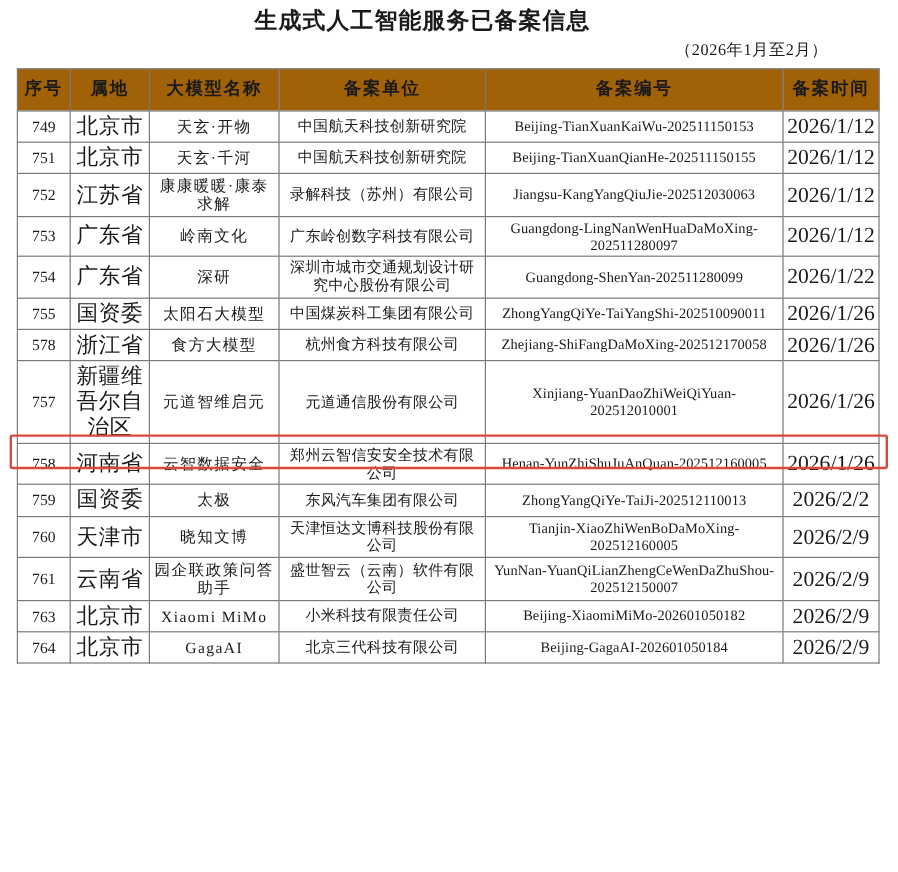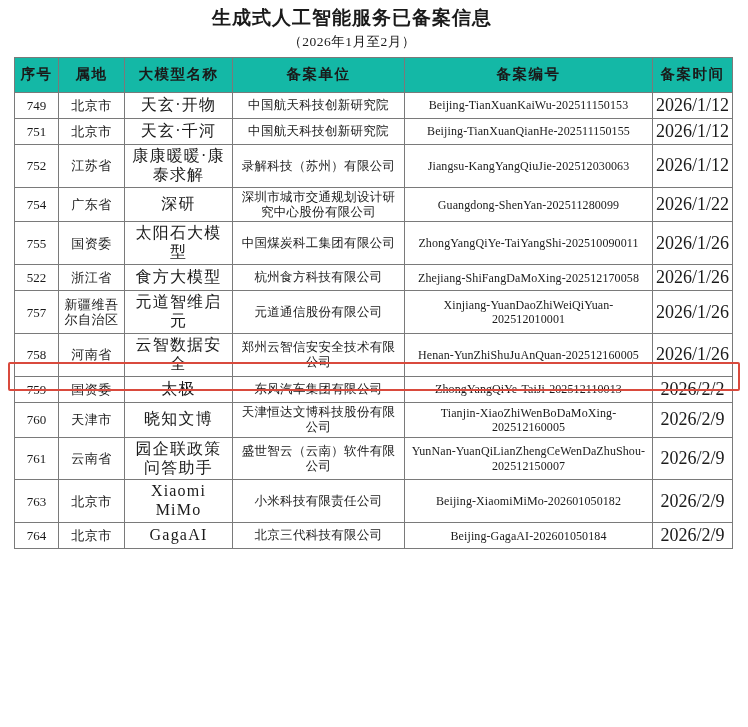--- a/index.html
+++ b/index.html
@@ -23,21 +23,21 @@
   }
   .doc-title {
     text-align: center;
     font-size: 19px;
     font-weight: bold;
     letter-spacing: 1px;
     padding-top: 6px;
     line-height: 1.3;
   }
   .doc-subtitle {
-    text-align: center;
+    text-align: right;
     font-size: 13.5px;
     padding-top: 2px;
     padding-bottom: 6px;
     letter-spacing: 0.5px;
   }
   table.reg-table {
     border-collapse: collapse;
     width: 718px;
     table-layout: fixed;
     border: 1.5px solid #5a5a5a;
@@ -50,32 +50,32 @@
     padding: 2px 3px;
     line-height: 1.18;
     word-wrap: break-word;
     overflow-wrap: break-word;
   }
   table.reg-table thead th {
     font-size: 14.5px;
     font-weight: bold;
     letter-spacing: 1.5px;
     height: 30px;
-    background: #14b8a6;
+    background: #a16207;
   }
   td.c-num {
     font-size: 13px;
     font-family: "Liberation Serif", serif;
   }
   td.c-region {
+    font-size: 18px;
+    letter-spacing: 0.5px;
+  }
+  td.c-model {
     font-size: 13px;
-    letter-spacing: 0.5px;
-  }
-  td.c-model {
-    font-size: 16px;
     letter-spacing: 1.2px;
   }
   td.c-org {
     font-size: 12.5px;
     letter-spacing: 0.3px;
   }
   td.c-code {
     font-size: 12px;
     font-family: "Liberation Serif", serif;
     letter-spacing: 0.1px;
@@ -149,37 +149,45 @@
         </tr>
         <tr>
           <td class="c-num">752</td>
           <td class="c-region">江苏省</td>
           <td class="c-model">康康暖暖·康泰求解</td>
           <td class="c-org">录解科技（苏州）有限公司</td>
           <td class="c-code">Jiangsu-KangYangQiuJie-202512030063</td>
           <td class="c-date">2026/1/12</td>
         </tr>
         <tr>
+          <td class="c-num">753</td>
+          <td class="c-region">广东省</td>
+          <td class="c-model">岭南文化</td>
+          <td class="c-org">广东岭创数字科技有限公司</td>
+          <td class="c-code">Guangdong-LingNanWenHuaDaMoXing-202511280097</td>
+          <td class="c-date">2026/1/12</td>
+        </tr>
+        <tr>
           <td class="c-num">754</td>
           <td class="c-region">广东省</td>
           <td class="c-model">深研</td>
           <td class="c-org">深圳市城市交通规划设计研究中心股份有限公司</td>
           <td class="c-code">Guangdong-ShenYan-202511280099</td>
           <td class="c-date">2026/1/22</td>
         </tr>
         <tr>
           <td class="c-num">755</td>
           <td class="c-region">国资委</td>
           <td class="c-model">太阳石大模型</td>
           <td class="c-org">中国煤炭科工集团有限公司</td>
           <td class="c-code">ZhongYangQiYe-TaiYangShi-202510090011</td>
           <td class="c-date">2026/1/26</td>
         </tr>
         <tr>
-          <td class="c-num">522</td>
+          <td class="c-num">578</td>
           <td class="c-region">浙江省</td>
           <td class="c-model">食方大模型</td>
           <td class="c-org">杭州食方科技有限公司</td>
           <td class="c-code">Zhejiang-ShiFangDaMoXing-202512170058</td>
           <td class="c-date">2026/1/26</td>
         </tr>
         <tr>
           <td class="c-num">757</td>
           <td class="c-region">新疆维吾尔自治区</td>
           <td class="c-model">元道智维启元</td>

